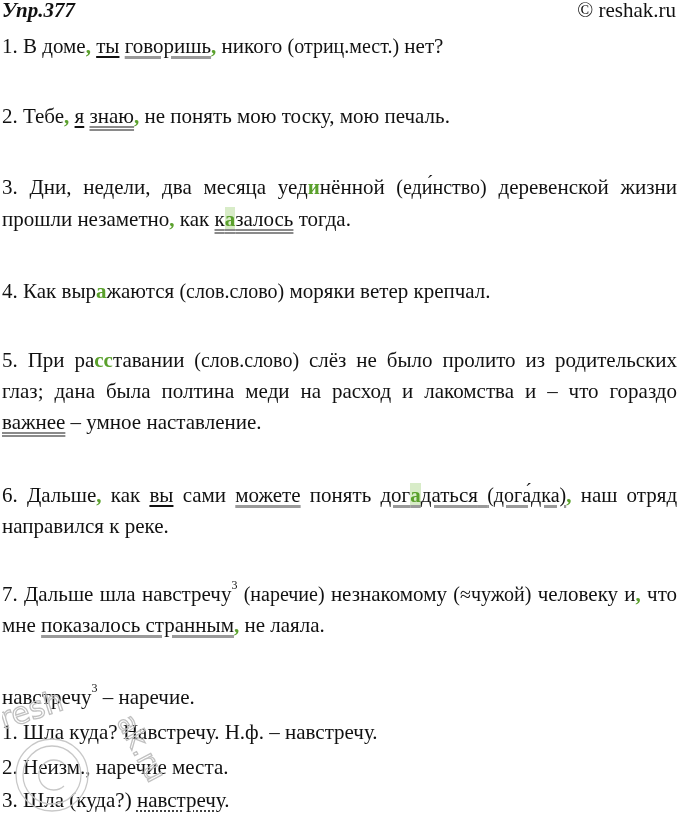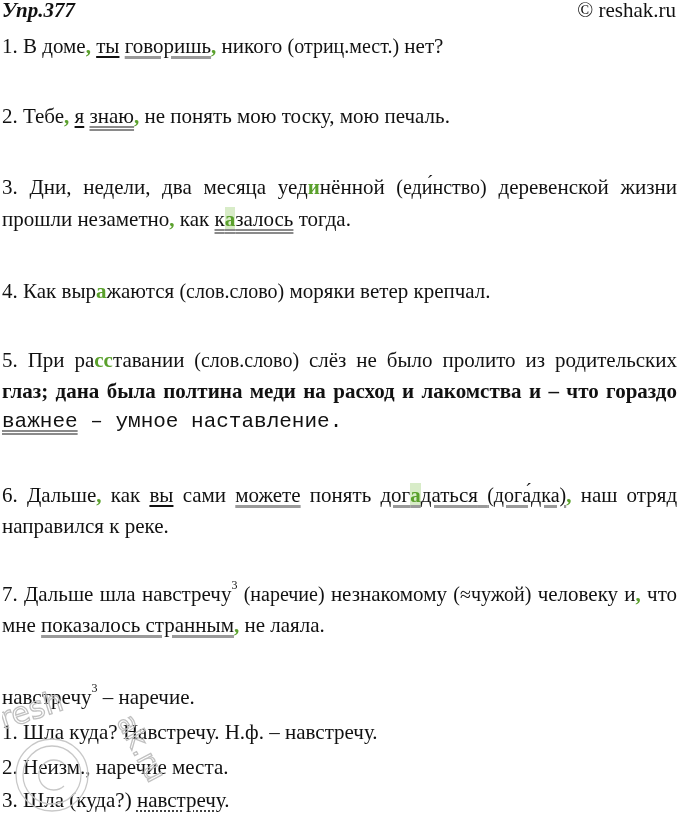--- a/index.html
+++ b/index.html
@@ -82,24 +82,24 @@
   <span class="small">(слов.слово)</span>
   <span>моряки ветер крепчал.</span>
 </div>
 
 <div class="line just" style="top:347px;">
   <span>5.</span>
   <span>При ра</span><span class="green">сс</span><span>тавании</span>
   <span class="small">(слов.слово)</span>
   <span>слёз не было пролито из родительских</span>
 </div>
-<div class="line just" style="top:378px;font-weight:bold;">
+<div class="line just" style="top:378px;">
   <span>глаз; дана была полтина меди на расход и лакомства и – что гораздо</span>
 </div>
-<div class="line" style="top:409px;font-family:Liberation Mono, monospace;">
+<div class="line" style="top:409px;">
   <span class="u-double">важнее</span>
   <span>– умное наставление.</span>
 </div>
 
 <div class="line just" style="top:482px;">
   <span>6.</span>
   <span>Дальше</span><span class="green">,</span>
   <span>как</span>
   <span class="u-single">вы</span>
   <span>сами</span>

